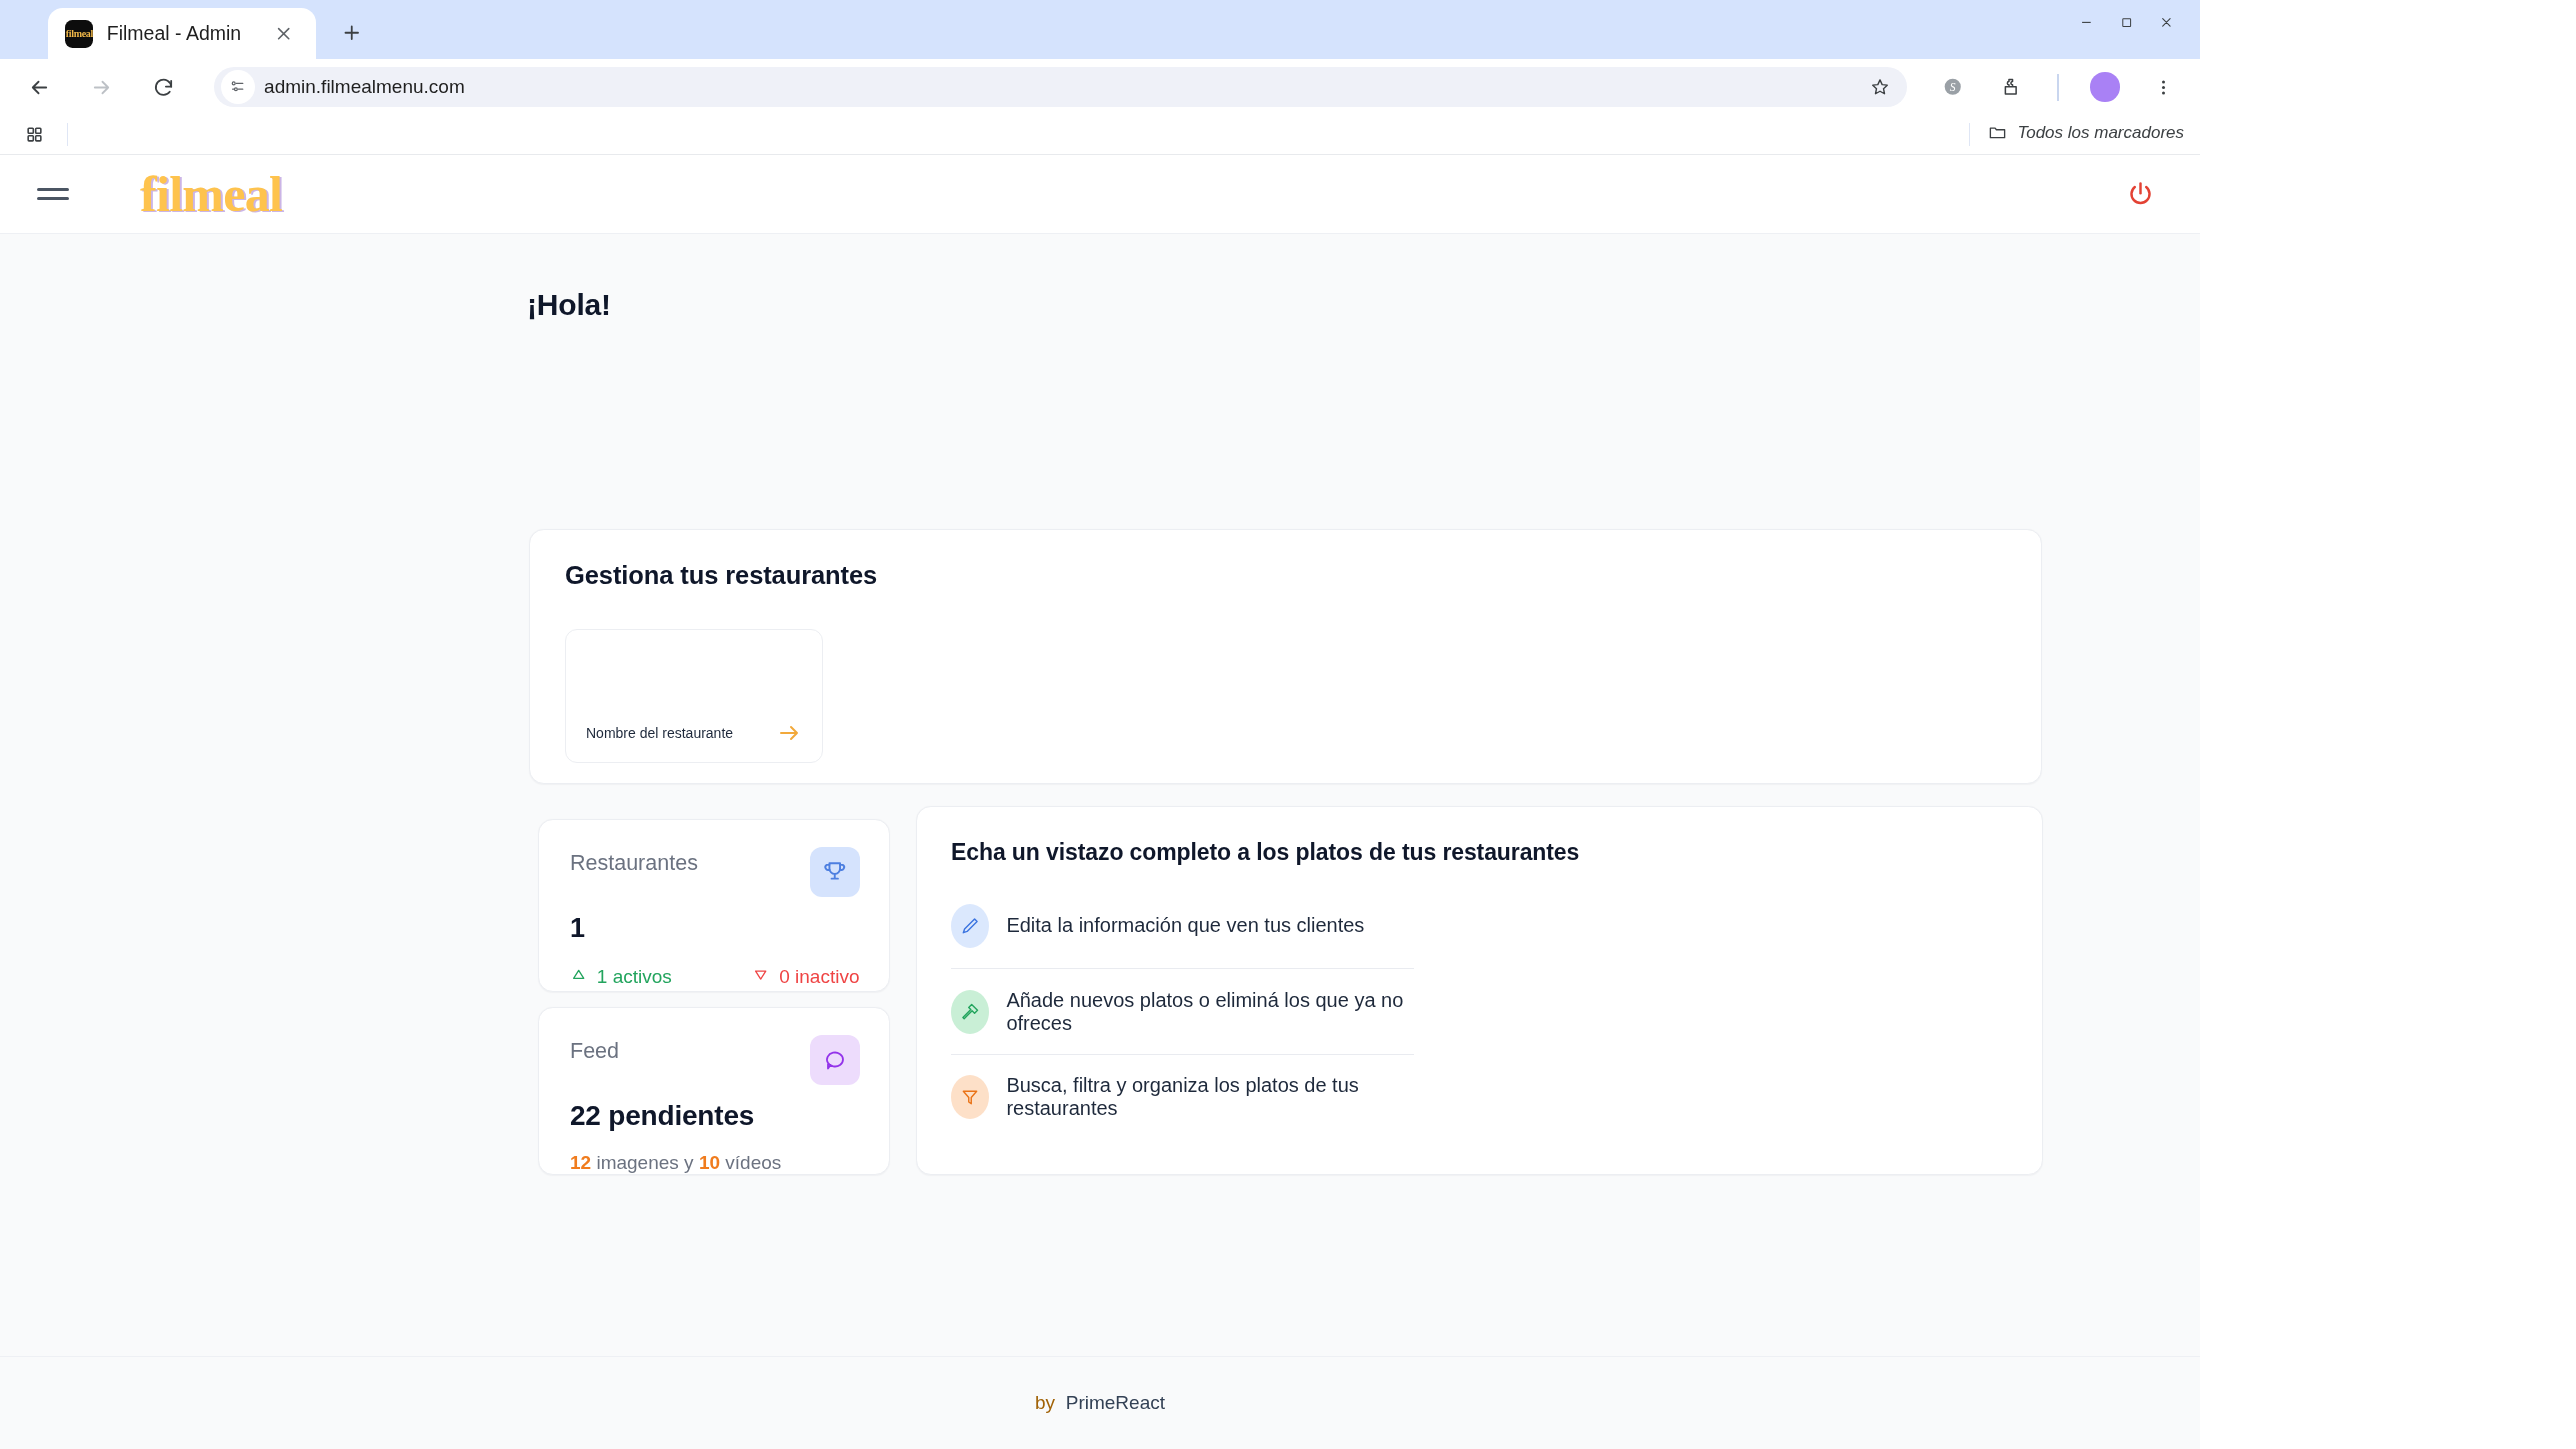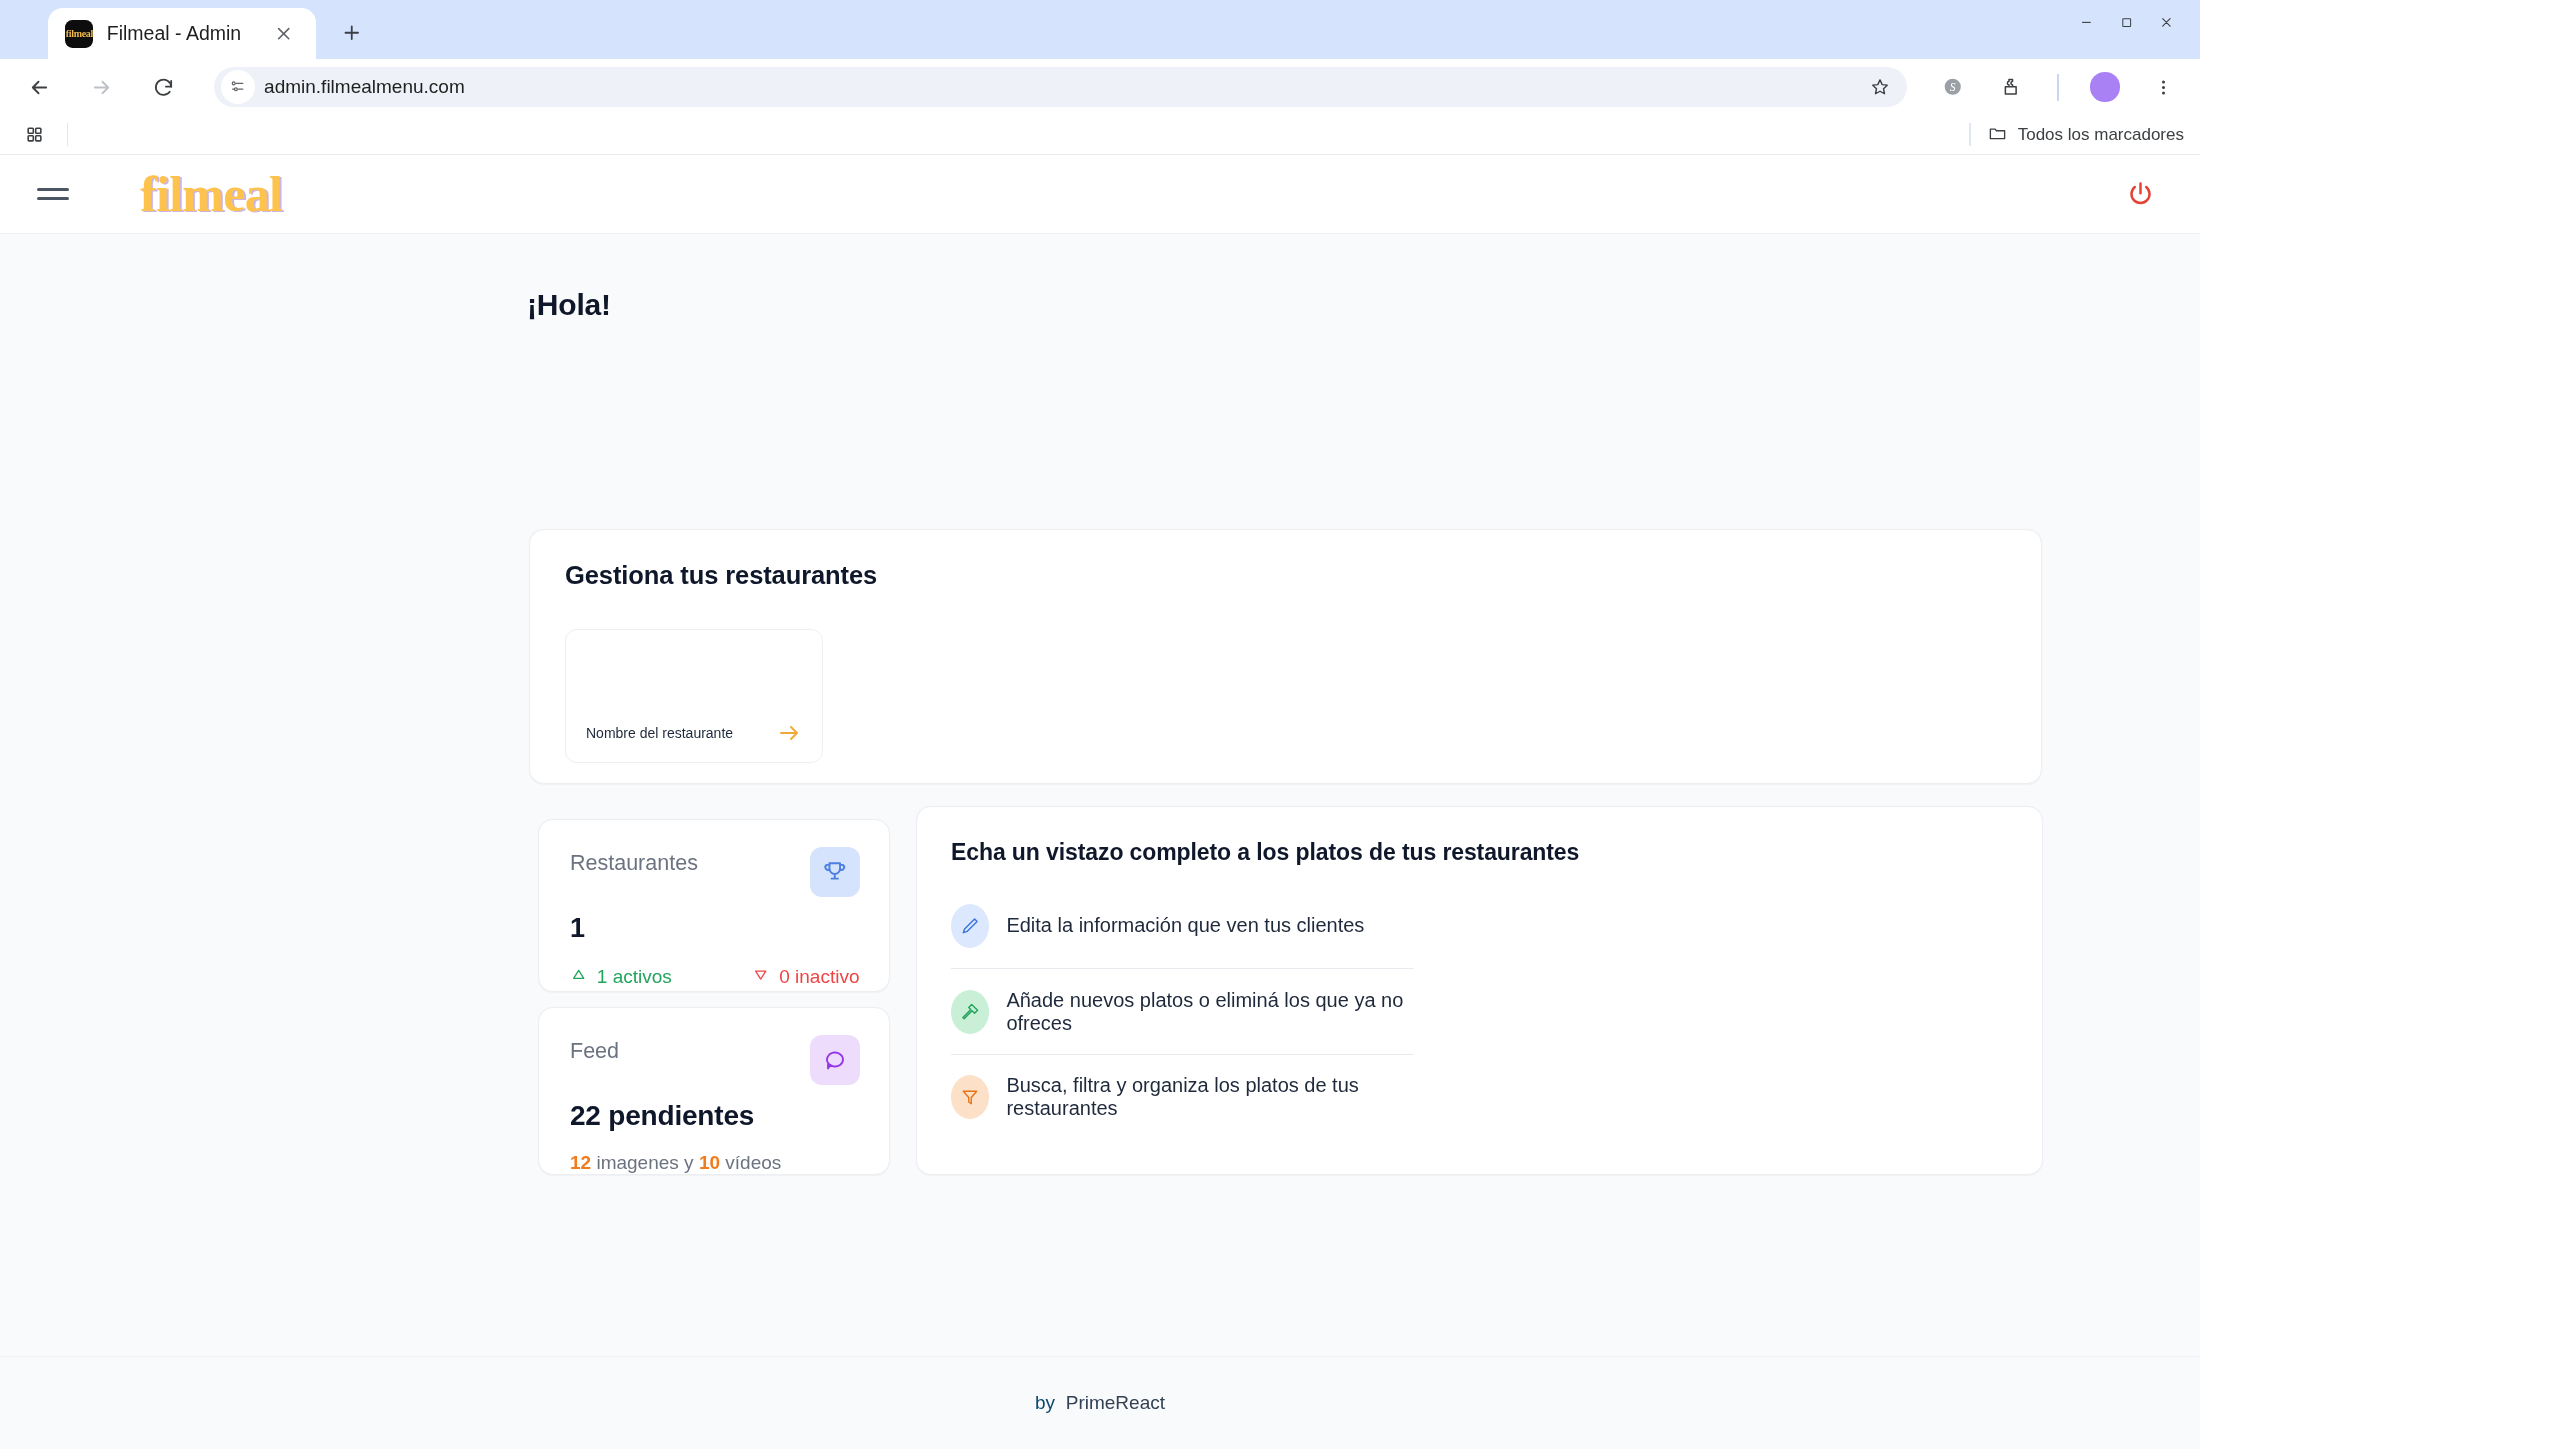--- a/index.html
+++ b/index.html
@@ -86,21 +86,21 @@
   .avatar-dot { width: 29.5px; height: 29.5px; border-radius: 50%; background: #a981f5; }
 
   .bookmarks {
     height: 40px; background: #ffffff;
     display: flex; align-items: center;
     padding: 0 16px 0 17.4px;
     border-bottom: 1.3px solid #e8eaed;
   }
   .bm-apps { width: 35px; height: 35px; display: flex; align-items: center; justify-content: center; }
   .bm-divider { width: 1.3px; height: 23px; background: #dfe6f5; margin-left: 14.8px; }
-  .bm-right { margin-left: auto; display: flex; align-items: center; gap: 10.7px; }
+  .bm-right { margin-left: auto; display: flex; gap: 10.7px; font-style: italic; }
   .bm-right-sep { width: 1.3px; height: 23px; background: #dfe6f5; margin-right: 6.7px; }
   .bm-label { font-size: 17px; color: #3c4043; }
 
   
   .viewport {
     flex: 1 1 auto;
     background: #f9fafb;
     overflow: hidden;
     display: flex; flex-direction: column;
     position: relative;
@@ -234,21 +234,21 @@
   .ov-media-label { font-size: 20px; color: #e8a435; }
 
   .footer {
     position: absolute; left: 0; right: 0; bottom: 0;
     height: 93px;
     border-top: 0.7px solid #eef0f4;
     display: flex; align-items: center; justify-content: center;
     gap: 10.7px;
     background: #f9fafb;
   }
-  .footer-by { font-size: 19px; color: #0c4a6e; }
+  .footer-by { font-size: 19px; color: #a16207; }
   .footer-name { font-size: 19px; color: #334155; font-weight: 500; }
 </style>
 </head>
 <body>
 
 <div class="browser">
 
   <div class="tabstrip">
     <div class="tab">
       <div class="favicon">

